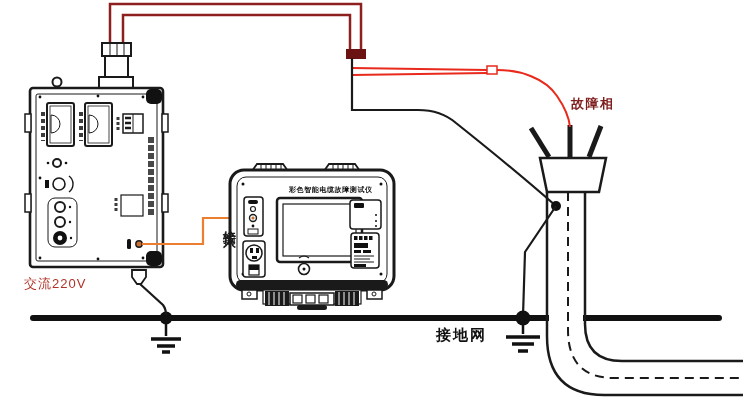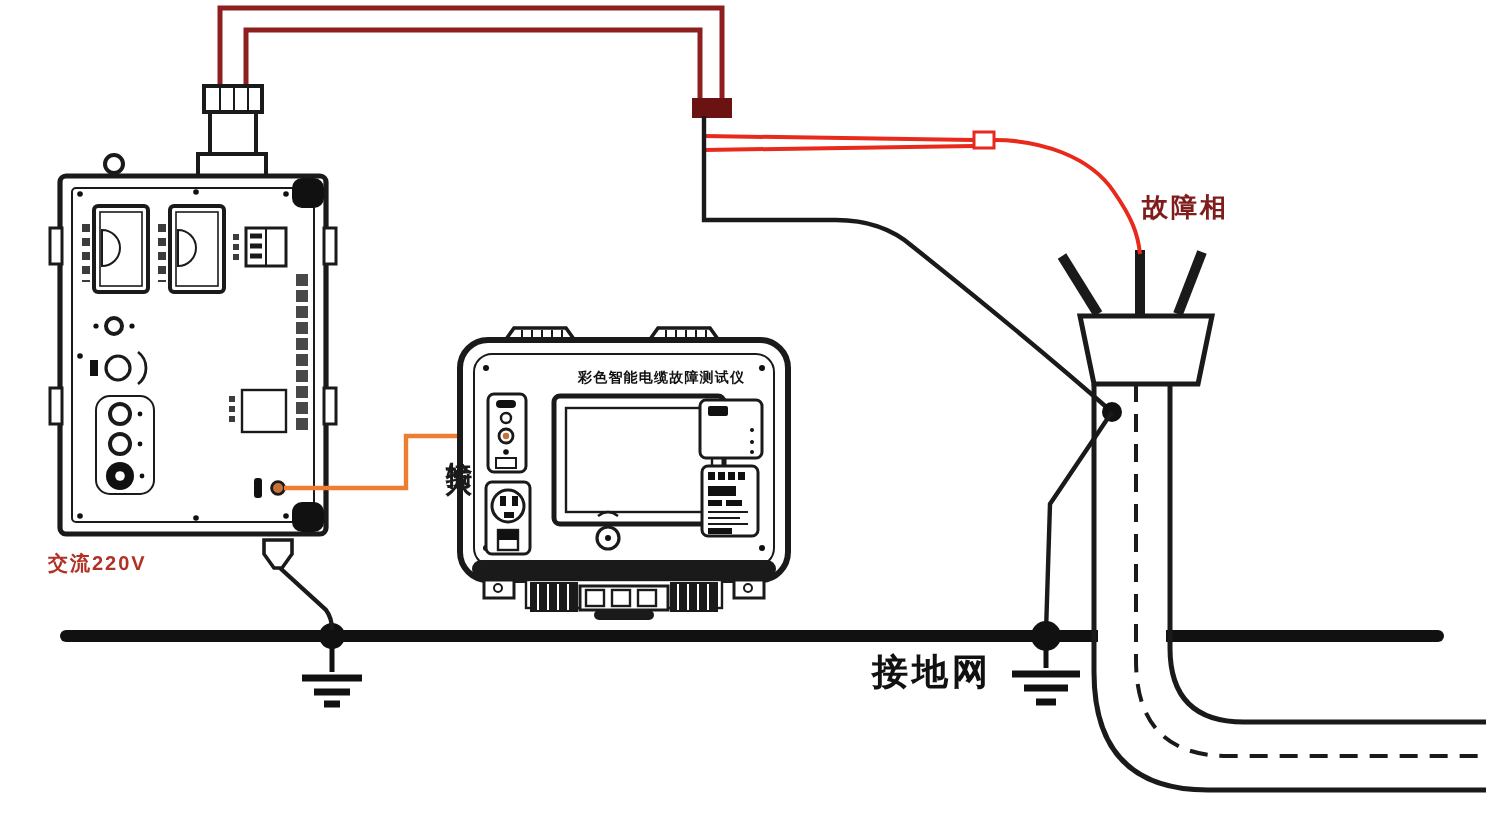--- a/index.html
+++ b/index.html
@@ -2,23 +2,23 @@
 <html><head>
 <meta charset="utf-8">
 <style>
   html,body{margin:0;padding:0;background:#ffffff;}
   #canvas{
     position:relative;width:743px;height:412px;background:#ffffff;overflow:hidden;
     font-family:"Liberation Sans","DejaVu Sans",sans-serif;
   }
   #canvas svg{position:absolute;left:0;top:0;}
   .lbl{position:absolute;line-height:1.15;white-space:nowrap;pointer-events:none;}
-  .lbl-ac{left:24px;top:277px;font-size:10px;font-weight:bold;color:#b03226;letter-spacing:1px;}
+  .lbl-ac{left:24px;top:277px;font-size:13px;font-weight:normal;color:#b03226;letter-spacing:1px;}
   .lbl-fault{left:571px;top:97px;font-size:13px;font-weight:bold;color:#7f1d1d;letter-spacing:1.5px;}
-  .lbl-ground{left:436px;top:326px;font-size:18px;font-weight:bold;color:#111;letter-spacing:2px;}
+  .lbl-ground{left:436px;top:326px;font-size:15px;font-weight:bold;color:#111;letter-spacing:2px;}
   .lbl-input{
     left:221px;top:219px;font-size:13px;font-weight:600;color:#1a1a1a;
     writing-mode:vertical-rl;text-orientation:upright;letter-spacing:2px;
   }
   .lbl-title{left:289px;top:186px;width:90px;font-size:7px;font-weight:bold;color:#111;letter-spacing:0.6px;}
 </style>
 </head>
 <body>
 
 <div id="canvas">

